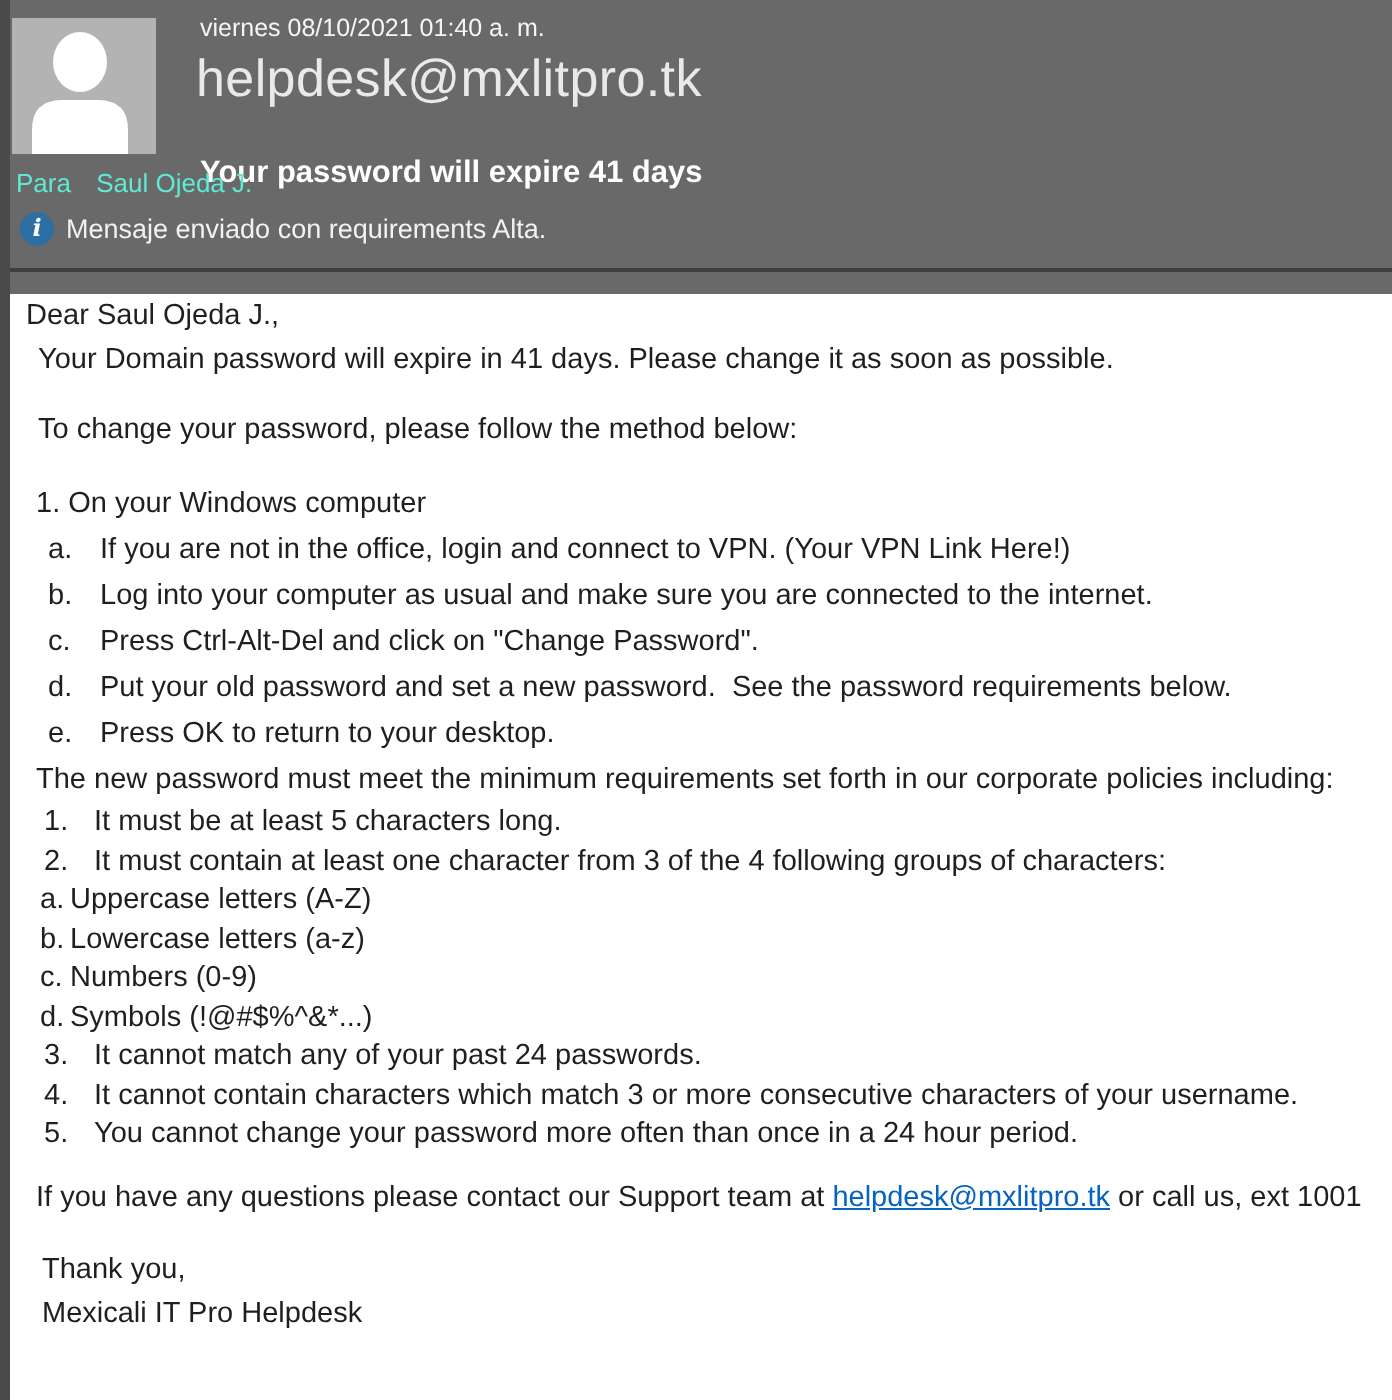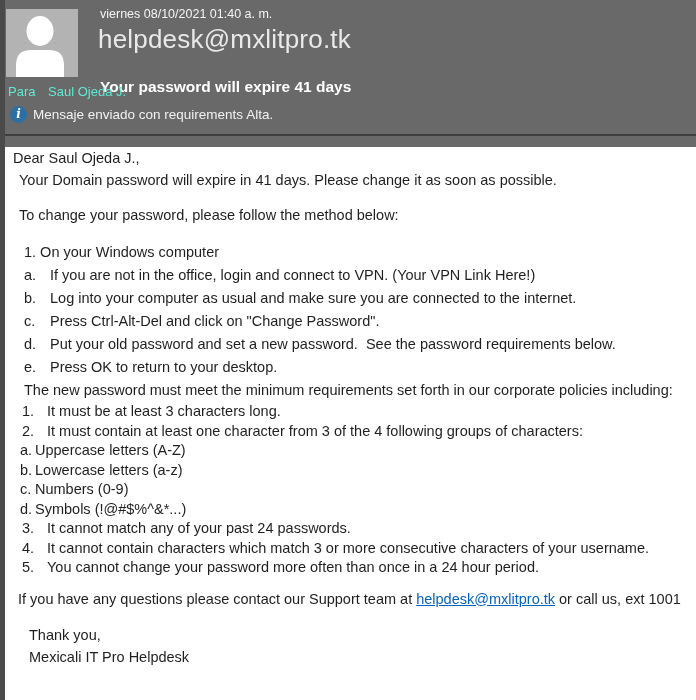--- a/index.html
+++ b/index.html
@@ -29,34 +29,34 @@
              font-family:"DejaVu Serif",serif;font-size:12px;font-weight:bold;font-style:italic;
              display:flex;align-items:center;justify-content:center;line-height:1;}
   .info-text{margin-left:6px;font-size:13.5px;color:#f2f2f2;}
 
   
   .mail-body{position:absolute;left:5px;top:147px;width:691px;height:553px;background:#ffffff;
              font-size:14.5px;color:#1f1f1f;}
   .bline{line-height:22px;}
   .greeting{padding-left:8px;}
   .indent1{padding-left:14px;}
-  .sec-title{padding-left:19px;line-height:23px;}
+  .sec-title{padding-left:13px;line-height:23px;}
   .sp13{height:13px;} .sp15{height:15px;} .sp10{height:10px;} .sp14{height:14px;}
 
   .steps .row{line-height:23px;padding-left:19px;}
   .steps .mk{display:inline-block;width:26px;}
   .reqs .row{line-height:19.5px;}
   .reqs .row.num{padding-left:17px;}
   .reqs .row.num .mk{display:inline-block;width:25px;}
   .reqs .row.alpha{padding-left:15px;}
   .reqs .row.alpha .mk{display:inline-block;width:15px;}
   .txt{white-space:pre-wrap;}
 
   .contact-line{padding-left:13px;line-height:22px;}
-  .signoff{padding-left:24px;line-height:22px;}
+  .signoff{padding-left:16px;line-height:22px;}
   a.mail-link{color:#0563c1;text-decoration:underline;cursor:pointer;}
 </style>
 </head>
 <body>
 
 <div class="window">
 
   <div class="msg-header">
     <div class="avatar">
       <svg viewBox="0 0 72 68">
@@ -105,21 +105,21 @@
         <div class="row">
           <span class="mk">e.</span><span class="txt">Press OK to return to your desktop.</span>
         </div>
       </div>
 
     <div class="bline sec-title">The new password must meet the minimum requirements set forth in our corporate policies including:</div>
 
     <div class="reqs">
 
     <div class="row num">
-          <span class="mk">1.</span><span class="txt">It must be at least 3 characters long.</span>
+          <span class="mk">1.</span><span class="txt">It must be at least 5 characters long.</span>
         </div>
         <div class="row num">
           <span class="mk">2.</span><span class="txt">It must contain at least one character from 3 of the 4 following groups of characters:</span>
         </div>
         <div class="row alpha">
           <span class="mk">a.</span><span class="txt">Uppercase letters (A-Z)</span>
         </div>
         <div class="row alpha">
           <span class="mk">b.</span><span class="txt">Lowercase letters (a-z)</span>
         </div>

